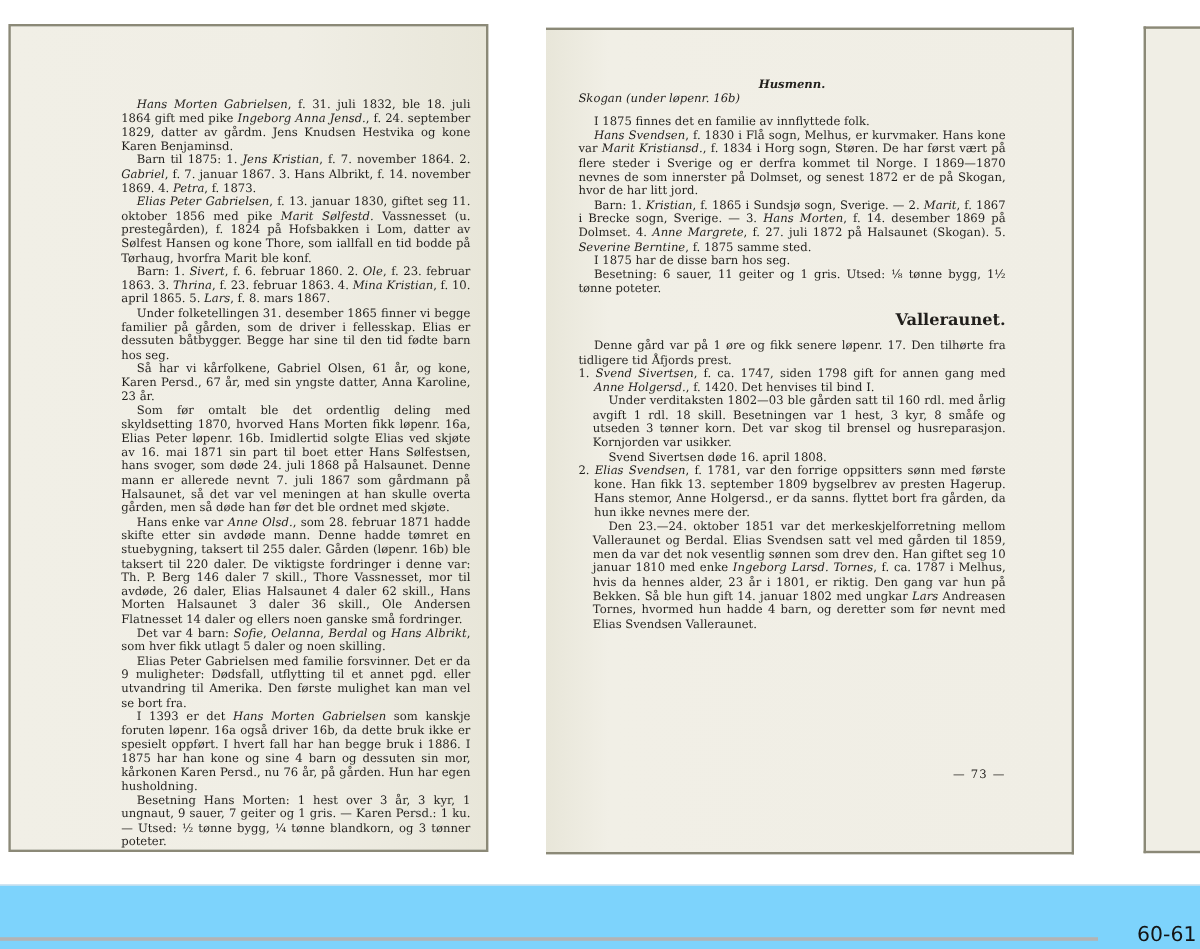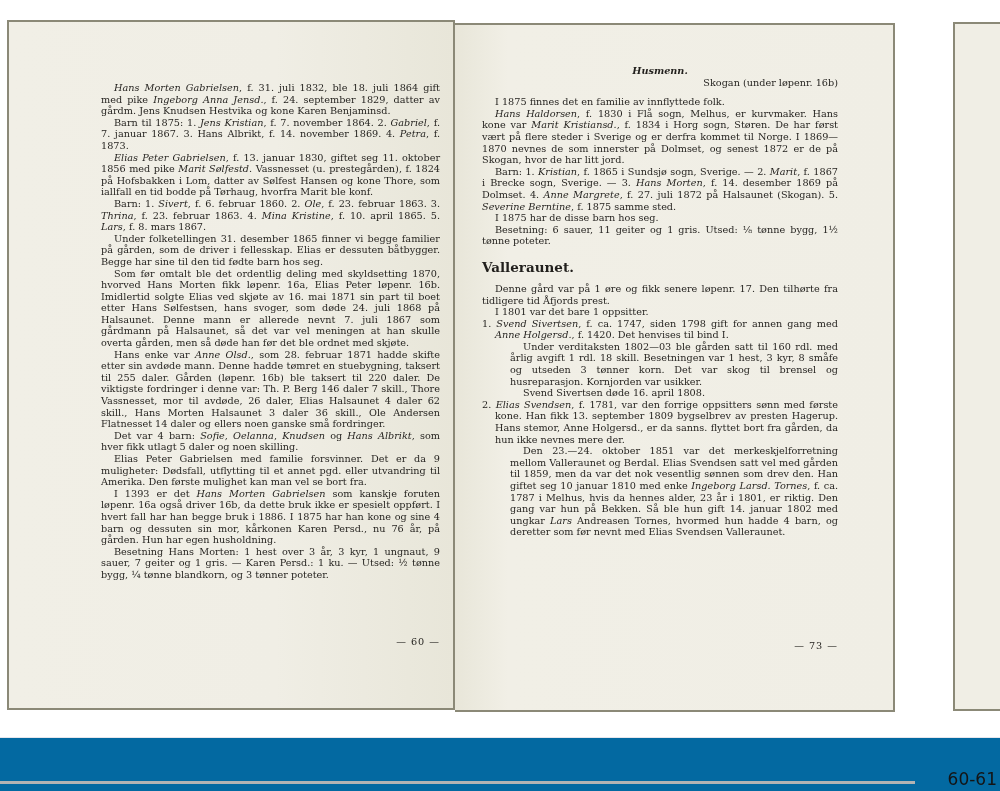--- a/index.html
+++ b/index.html
@@ -17,55 +17,55 @@
     border: 2px solid #8b8977;
     color: #211f1c;
     font-size: 9.7px;
     line-height: 11.6px;
     text-align: justify;
     display: flex;
     flex-direction: column;
     overflow: hidden;
   }
   #left-page {
-    left: 7px; top: 20px; width: 448px; height: 690px;
+    left: 7px; top: 20px; width: 400px; height: 690px;
     padding: 60px 13px 60px 92px;
     background: linear-gradient(90deg, #f1efe6 0%, #f0eee5 60%, #e8e6d9 100%);
   }
   #right-page {
     left: 455px; top: 23px; width: 440px; height: 689px;
     border-left: none;
     padding: 40px 55px 58px 27px;
     background: linear-gradient(90deg, #e8e6d9 0%, #f1efe6 12%, #f0eee5 100%);
   }
   #next-page {
     position: absolute;
     left: 953px; top: 22px; width: 47px; height: 689px;
     box-sizing: border-box;
     background: #f0eee5;
     border: 2px solid #8b8977;
     border-right: none;
   }
   .blk { margin: 0; }
   .p   { text-indent: 13px; }
   .li  { padding-left: 13px; text-indent: -13px; }
-  .sub { margin-left: 28px; text-indent: 13px; }
+  .sub { margin-left: 12px; text-indent: 13px; }
   .h-main { text-align: center; font-weight: bold; font-style: italic; text-indent: 0; }
-  .h-sub  { text-align: right; text-indent: 0; margin-bottom: 8px; }
+  .h-sub  { text-align: left; font-style: italic; text-indent: 0; margin-bottom: 8px; }
   .h-section {
-    text-align: left; font-weight: bold;
+    text-align: right; font-weight: bold;
     font-size: 13.5px; line-height: 15px;
     text-indent: 0; margin: 13px 0 8px 0;
   }
   .pagenum { text-align: right; text-indent: 0; margin-top: auto; letter-spacing: 1px; }
   #bottom-bar {
     position: absolute;
     left: 0; top: 737px; width: 1000px; height: 54px;
     box-sizing: border-box;
-    background: #0369a1;
+    background: #7dd3fc;
     border-top: 1px solid #e6e6ec;
   }
   #progress-track {
     position: absolute;
     left: 0; top: 43px; width: 915px; height: 3px;
     background: #b3b3b3;
     cursor: pointer;
   }
   #page-indicator {
     position: absolute;
@@ -76,41 +76,41 @@
   }
 </style>
 </head>
 <body>
 
 <div>
   <div id="left-page" class="page">
       <div class="blk p"><i>Hans Morten Gabrielsen</i><span>, f. 31. juli 1832, ble 18. juli 1864 gift med pike </span><i>Ingeborg Anna Jensd.</i><span>, f. 24. september 1829, datter av gårdm. Jens Knudsen Hestvika og kone Karen Benjaminsd.</span></div>
       <div class="blk p"><span>Barn til 1875: 1. </span><i>Jens Kristian</i><span>, f. 7. november 1864. 2. </span><i>Gabriel</i><span>, f. 7. januar 1867. 3. Hans Albrikt, f. 14. november 1869. 4. </span><i>Petra</i><span>, f. 1873.</span></div>
       <div class="blk p"><i>Elias Peter Gabrielsen</i><span>, f. 13. januar 1830, giftet seg 11. oktober 1856 med pike </span><i>Marit Sølfestd.</i><span> Vassnesset (u. prestegården), f. 1824 på Hofsbakken i Lom, datter av Sølfest Hansen og kone Thore, som iallfall en tid bodde på Tørhaug, hvorfra Marit ble konf.</span></div>
-      <div class="blk p"><span>Barn: 1. </span><i>Sivert</i><span>, f. 6. februar 1860. 2. </span><i>Ole</i><span>, f. 23. februar 1863. 3. </span><i>Thrina</i><span>, f. 23. februar 1863. 4. </span><i>Mina Kristine</i><span>, f. 10. april 1865. 5. </span><i>Lars</i><span>, f. 8. mars 1867.</span></div>
+      <div class="blk p"><span>Barn: 1. </span><i>Sivert</i><span>, f. 6. februar 1860. 2. </span><i>Ole</i><span>, f. 23. februar 1863. 3. </span><i>Thrina</i><span>, f. 23. februar 1863. 4. </span><i>Mina Kristian</i><span>, f. 10. april 1865. 5. </span><i>Lars</i><span>, f. 8. mars 1867.</span></div>
       <div class="blk p"><span>Under folketellingen 31. desember 1865 finner vi begge familier på gården, som de driver i fellesskap. Elias er dessuten båtbygger. Begge har sine til den tid fødte barn hos seg.</span></div>
+      <div class="blk p"><span>Så har vi kårfolkene, Gabriel Olsen, 61 år, og kone, Karen Persd., 67 år, med sin yngste datter, Anna Karoline, 23 år.</span></div>
       <div class="blk p"><span>Som før omtalt ble det ordentlig deling med skyldsetting 1870, hvorved Hans Morten fikk løpenr. 16a, Elias Peter løpenr. 16b. Imidlertid solgte Elias ved skjøte av 16. mai 1871 sin part til boet etter Hans Sølfestsen, hans svoger, som døde 24. juli 1868 på Halsaunet. Denne mann er allerede nevnt 7. juli 1867 som gårdmann på Halsaunet, så det var vel meningen at han skulle overta gården, men så døde han før det ble ordnet med skjøte.</span></div>
       <div class="blk p"><span>Hans enke var </span><i>Anne Olsd.</i><span>, som 28. februar 1871 hadde skifte etter sin avdøde mann. Denne hadde tømret en stuebygning, taksert til 255 daler. Gården (løpenr. 16b) ble taksert til 220 daler. De viktigste fordringer i denne var: Th. P. Berg 146 daler 7 skill., Thore Vassnesset, mor til avdøde, 26 daler, Elias Halsaunet 4 daler 62 skill., Hans Morten Halsaunet 3 daler 36 skill., Ole Andersen Flatnesset 14 daler og ellers noen ganske små fordringer.</span></div>
-      <div class="blk p"><span>Det var 4 barn: </span><i>Sofie</i><span>, </span><i>Oelanna</i><span>, </span><i>Knudsen</i><span> og </span><i>Hans Albrikt</i><span>, som hver fikk utlagt 5 daler og noen skilling.</span></div>
+      <div class="blk p"><span>Det var 4 barn: </span><i>Sofie</i><span>, </span><i>Oelanna</i><span>, </span><i>Berdal</i><span> og </span><i>Hans Albrikt</i><span>, som hver fikk utlagt 5 daler og noen skilling.</span></div>
       <div class="blk p"><span>Elias Peter Gabrielsen med familie forsvinner. Det er da 9 muligheter: Dødsfall, utflytting til et annet pgd. eller utvandring til Amerika. Den første mulighet kan man vel se bort fra.</span></div>
       <div class="blk p"><span>I 1393 er det </span><i>Hans Morten Gabrielsen</i><span> som kanskje foruten løpenr. 16a også driver 16b, da dette bruk ikke er spesielt oppført. I hvert fall har han begge bruk i 1886. I 1875 har han kone og sine 4 barn og dessuten sin mor, kårkonen Karen Persd., nu 76 år, på gården. Hun har egen husholdning.</span></div>
       <div class="blk p"><span>Besetning Hans Morten: 1 hest over 3 år, 3 kyr, 1 ungnaut, 9 sauer, 7 geiter og 1 gris. — Karen Persd.: 1 ku. — Utsed: ½ tønne bygg, ¼ tønne blandkorn, og 3 tønner poteter.</span></div>
       <div class="blk pagenum"><span>— 60 —</span></div>
     </div>
   <div id="right-page" class="page">
       <div class="blk h-main"><span>Husmenn.</span></div>
       <div class="blk h-sub"><span>Skogan (under løpenr. 16b)</span></div>
       <div class="blk p"><span>I 1875 finnes det en familie av innflyttede folk.</span></div>
-      <div class="blk p"><i>Hans Haldorsen</i><span>, f. 1830 i Flå sogn, Melhus, er kurvmaker. Hans kone var </span><i>Marit Kristiansd.</i><span>, f. 1834 i Horg sogn, Støren. De har først vært på flere steder i Sverige og er derfra kommet til Norge. I 1869—1870 nevnes de som innerster på Dolmset, og senest 1872 er de på Skogan, hvor de har litt jord.</span></div>
+      <div class="blk p"><i>Hans Svendsen</i><span>, f. 1830 i Flå sogn, Melhus, er kurvmaker. Hans kone var </span><i>Marit Kristiansd.</i><span>, f. 1834 i Horg sogn, Støren. De har først vært på flere steder i Sverige og er derfra kommet til Norge. I 1869—1870 nevnes de som innerster på Dolmset, og senest 1872 er de på Skogan, hvor de har litt jord.</span></div>
       <div class="blk p"><span>Barn: 1. </span><i>Kristian</i><span>, f. 1865 i Sundsjø sogn, Sverige. — 2. </span><i>Marit</i><span>, f. 1867 i Brecke sogn, Sverige. — 3. </span><i>Hans Morten</i><span>, f. 14. desember 1869 på Dolmset. 4. </span><i>Anne Margrete</i><span>, f. 27. juli 1872 på Halsaunet (Skogan). 5. </span><i>Severine Berntine</i><span>, f. 1875 samme sted.</span></div>
       <div class="blk p"><span>I 1875 har de disse barn hos seg.</span></div>
       <div class="blk p"><span>Besetning: 6 sauer, 11 geiter og 1 gris. Utsed: ⅛ tønne bygg, 1½ tønne poteter.</span></div>
       <div class="blk h-section"><span>Valleraunet.</span></div>
       <div class="blk p"><span>Denne gård var på 1 øre og fikk senere løpenr. 17. Den tilhørte fra tidligere tid Åfjords prest.</span></div>
-      <div class="blk p"><span>I 1801 var det bare 1 oppsitter.</span></div>
       <div class="blk li"><span>1. </span><i>Svend Sivertsen</i><span>, f. ca. 1747, siden 1798 gift for annen gang med </span><i>Anne Holgersd.</i><span>, f. 1420. Det henvises til bind I.</span></div>
       <div class="blk sub"><span>Under verditaksten 1802—03 ble gården satt til 160 rdl. med årlig avgift 1 rdl. 18 skill. Besetningen var 1 hest, 3 kyr, 8 småfe og utseden 3 tønner korn. Det var skog til brensel og husreparasjon. Kornjorden var usikker.</span></div>
       <div class="blk sub"><span>Svend Sivertsen døde 16. april 1808.</span></div>
       <div class="blk li"><span>2. </span><i>Elias Svendsen</i><span>, f. 1781, var den forrige oppsitters sønn med første kone. Han fikk 13. september 1809 bygselbrev av presten Hagerup. Hans stemor, Anne Holgersd., er da sanns. flyttet bort fra gården, da hun ikke nevnes mere der.</span></div>
       <div class="blk sub"><span>Den 23.—24. oktober 1851 var det merkeskjelforretning mellom Valleraunet og Berdal. Elias Svendsen satt vel med gården til 1859, men da var det nok vesentlig sønnen som drev den. Han giftet seg 10 januar 1810 med enke </span><i>Ingeborg Larsd. Tornes</i><span>, f. ca. 1787 i Melhus, hvis da hennes alder, 23 år i 1801, er riktig. Den gang var hun på Bekken. Så ble hun gift 14. januar 1802 med ungkar </span><i>Lars</i><span> Andreasen Tornes, hvormed hun hadde 4 barn, og deretter som før nevnt med Elias Svendsen Valleraunet.</span></div>
       <div class="blk pagenum"><span>— 73 —</span></div>
     </div>
   <div id="next-page"></div>
 </div>
 

